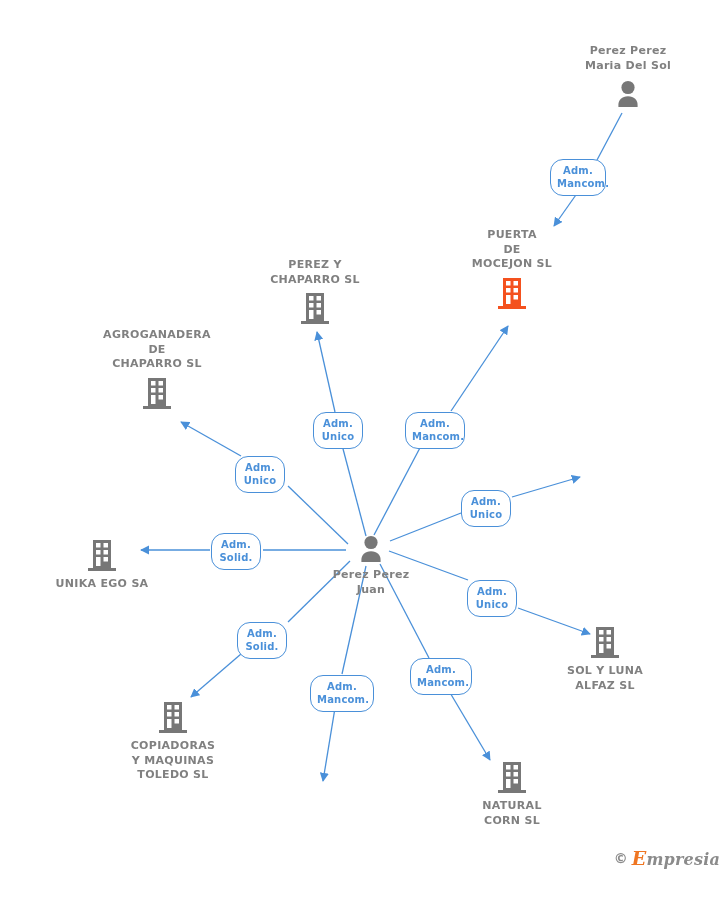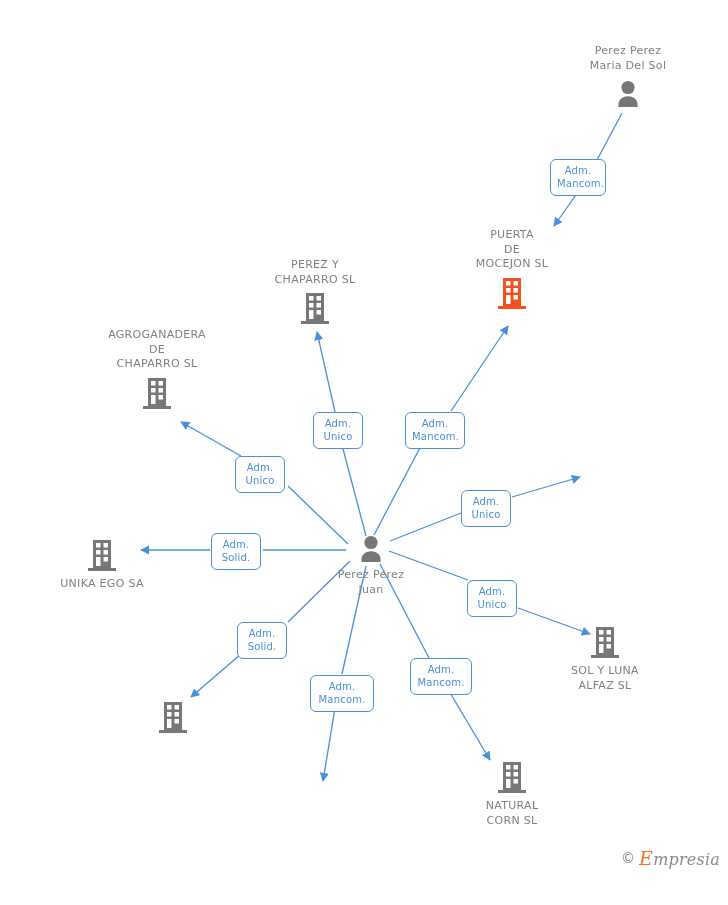--- a/index.html
+++ b/index.html
@@ -1,32 +1,32 @@
 <!DOCTYPE html>
 <html><head>
 <meta charset="utf-8">
 <style>
   html,body{margin:0;padding:0;background:#ffffff;}
   body{
     font-family:"DejaVu Sans","Liberation Sans",sans-serif;
     width:728px;height:905px;position:relative;overflow:hidden;
   }
-  #stage{position:absolute;left:0;top:0;width:728px;height:875px;}
+  #stage{position:absolute;left:0;top:0;width:728px;height:875px;font-weight:bold;}
   #edges{position:absolute;left:0;top:0;width:728px;height:905px;}
 
   .node{position:absolute;text-align:center;}
   .node .cap{
     color:#808080;font-size:11px;line-height:14.5px;letter-spacing:.3px;
     white-space:pre-line;
   }
   .ico{display:block;margin:0 auto;}
 
   .elabel{
     position:absolute;background:#ffffff;border:1px solid #4a90d9;
-    border-radius:6px;color:#4a90d9;font-size:10px;line-height:13px;
+    border-radius:13px;color:#4a90d9;font-size:10px;line-height:13px;
     letter-spacing:.2px;text-align:center;padding:4px 6px 5px 6px;
     white-space:pre-line;box-sizing:border-box;
   }
 
   #watermark{
     position:absolute;right:8px;bottom:6px;display:flex;align-items:center;
     gap:4px;font-size:15px;
   }
   #watermark .c{color:#8b8b8b;font-size:14px;}
   #watermark .brand{font-family:"DejaVu Serif","Liberation Serif",serif;
@@ -177,20 +177,23 @@
     <svg class="ico" width="32" height="34" viewBox="0 0 32 34">
       <rect x="7" y="2" width="18" height="28" fill="#777777"></rect>
       <rect x="10" y="5" width="4.5" height="4.5" fill="#ffffff"></rect>
       <rect x="17.5" y="5" width="4.5" height="4.5" fill="#ffffff"></rect>
       <rect x="10" y="12" width="4.5" height="4.5" fill="#ffffff"></rect>
       <rect x="17.5" y="12" width="4.5" height="4.5" fill="#ffffff"></rect>
       <rect x="17.5" y="19" width="4.5" height="4.5" fill="#ffffff"></rect>
       <rect x="10" y="19" width="4.5" height="9" fill="#ffffff"></rect>
       <rect x="2" y="30" width="28" height="3" fill="#777777"></rect>
     </svg>
+    <div class="cap" style="margin-top:5px;">COPIADORAS
+Y MAQUINAS
+TOLEDO SL</div>
   </div>
 
 
   <div class="node" style="left:451px;top:760px;width:122px;">
     <svg class="ico" width="32" height="34" viewBox="0 0 32 34">
       <rect x="7" y="2" width="18" height="28" fill="#777777"></rect>
       <rect x="10" y="5" width="4.5" height="4.5" fill="#ffffff"></rect>
       <rect x="17.5" y="5" width="4.5" height="4.5" fill="#ffffff"></rect>
       <rect x="10" y="12" width="4.5" height="4.5" fill="#ffffff"></rect>
       <rect x="17.5" y="12" width="4.5" height="4.5" fill="#ffffff"></rect>

